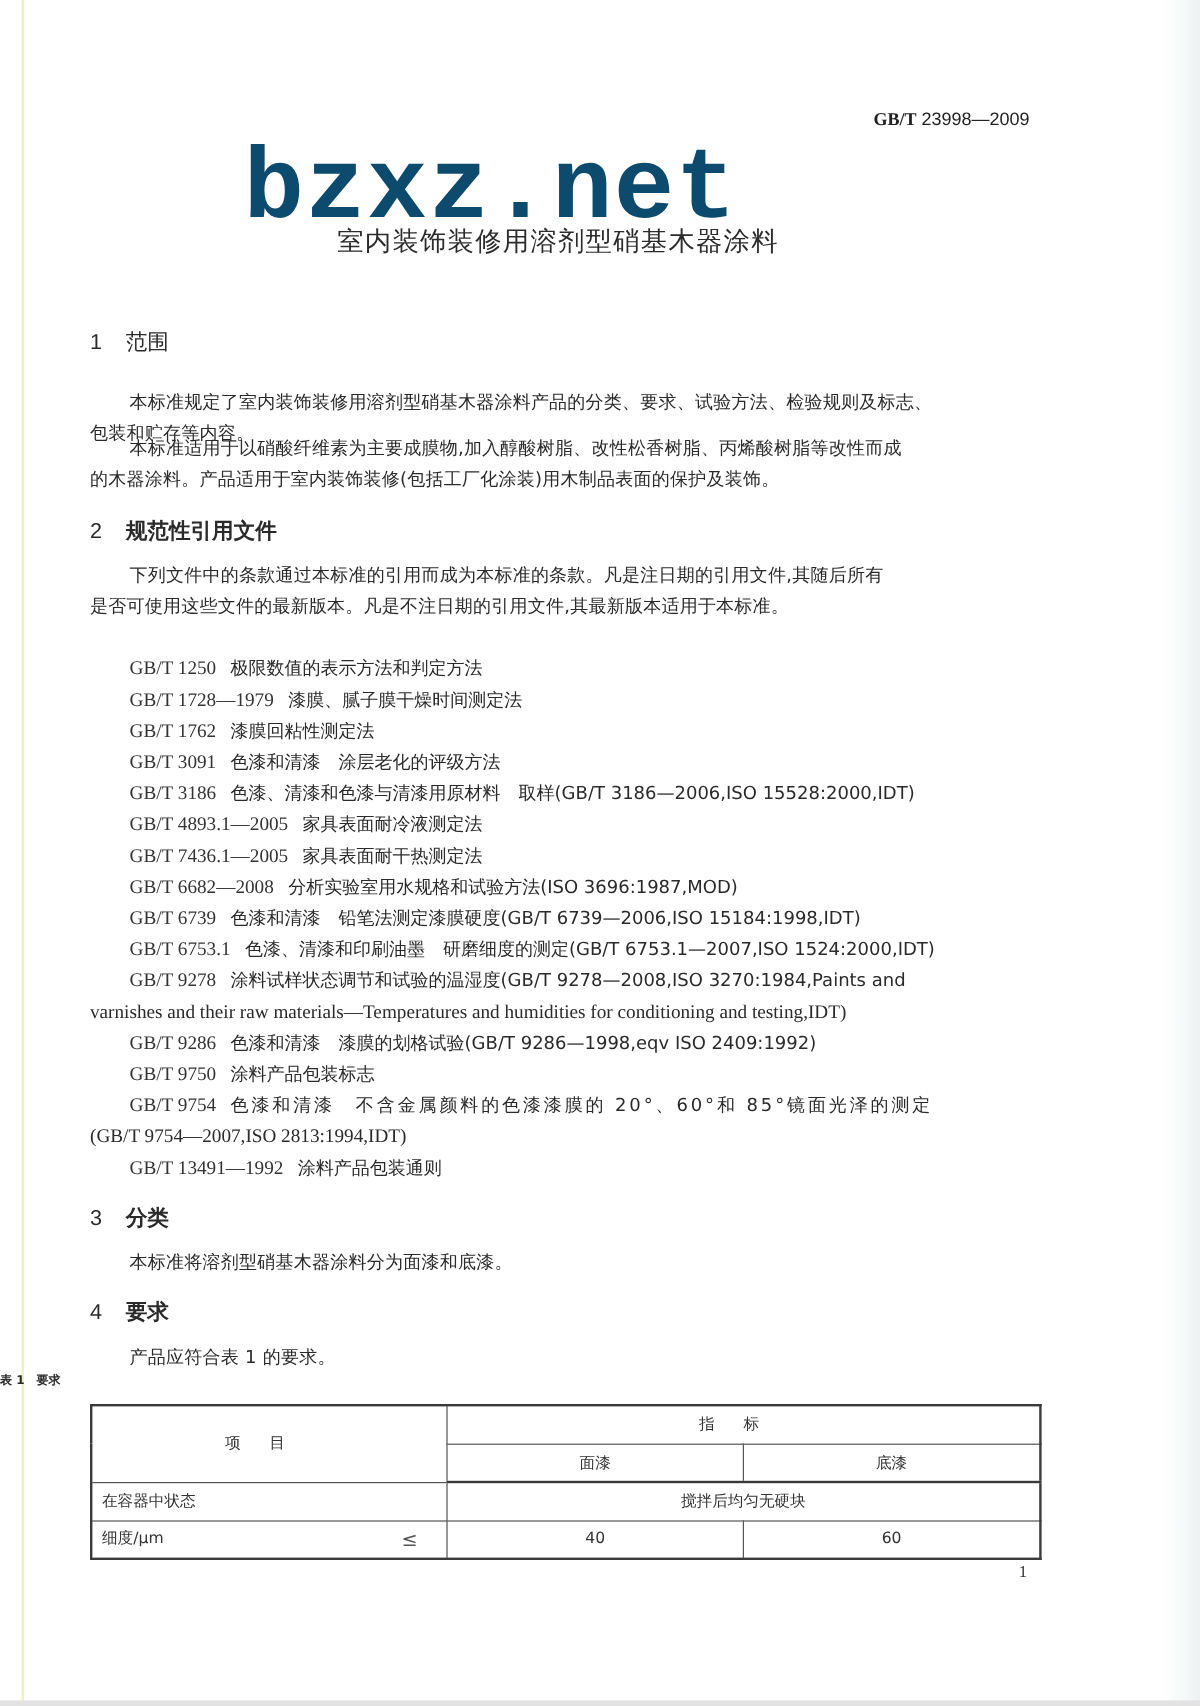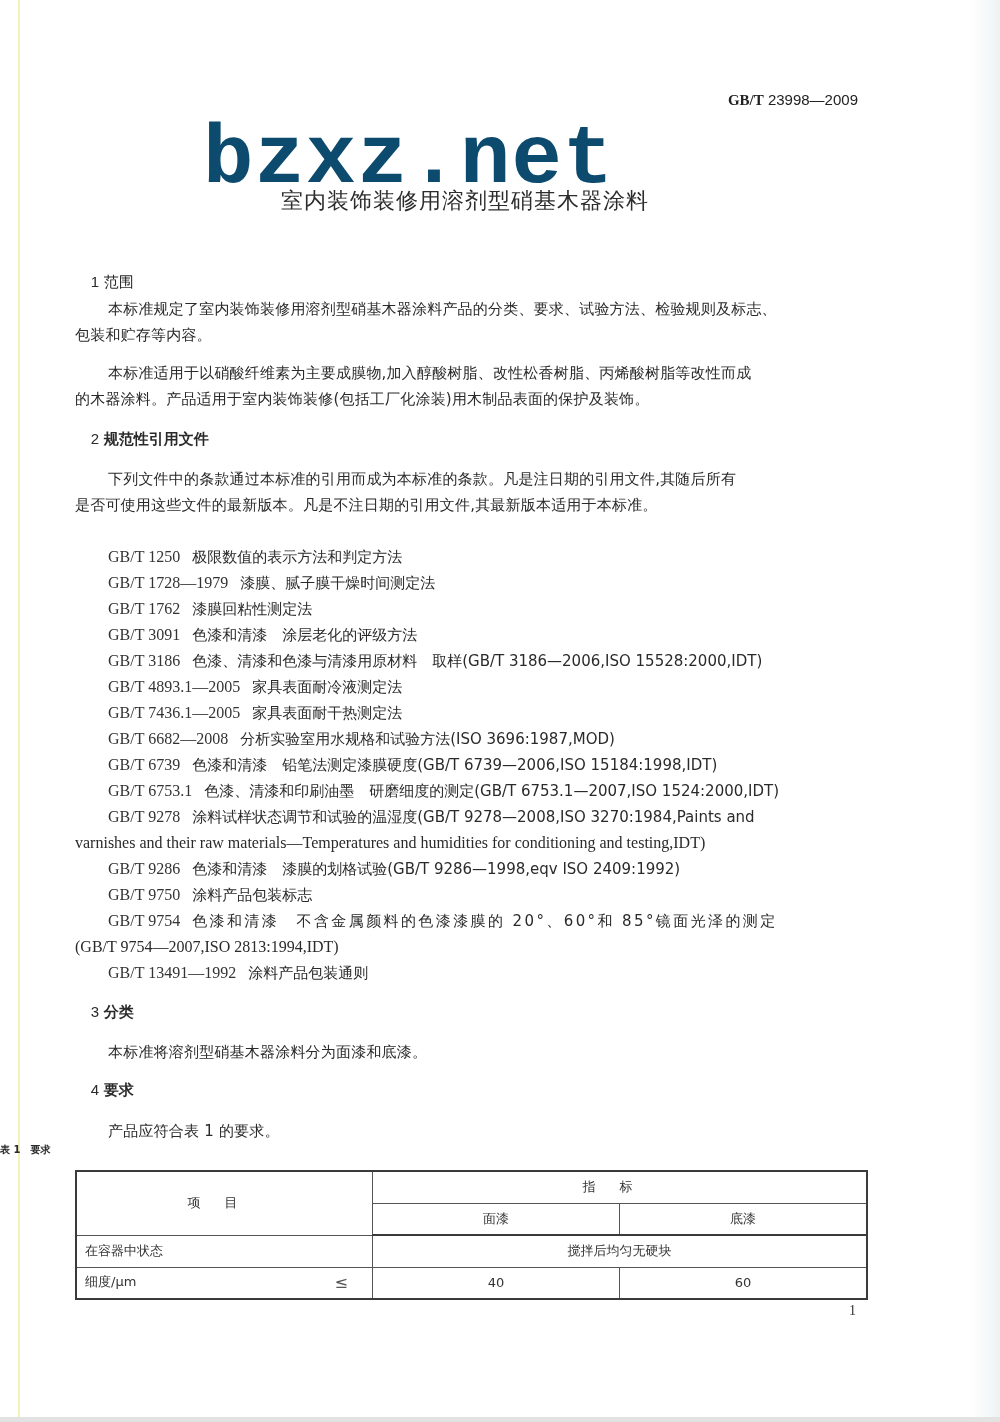--- a/index.html
+++ b/index.html
@@ -33,21 +33,21 @@
       font-size: 84px; letter-spacing: 1px; color: #0c4a6e;
       line-height: 1; z-index: 0; user-select: none;
     }
     .doc-title {
       position: absolute; left: 0; width: 930px; top: 186px; text-align: center;
       font-family: "DejaVu Sans", sans-serif; font-size: 22px; color: #2c2c2c;
       letter-spacing: 1px; z-index: 1;
     }
     .h {
       position: absolute; left: 75px;
-      font-family: "DejaVu Sans", sans-serif; font-size: 15px; color: #2a2a2a; text-align: right;
+      font-family: "DejaVu Sans", sans-serif; font-size: 18px; color: #2a2a2a;
     }
     .h .num { display: inline-block; width: 24px; font-family: "Liberation Sans", sans-serif; }
     .h .ttl { font-weight: bold; }
     .p {
       position: absolute; left: 75px; width: 792px;
       font-family: "DejaVu Sans", sans-serif; font-size: 15px; line-height: 26px;
       color: #2a2a2a; text-align: justify; letter-spacing: 0.2px;
     }
     .p .line { display: block; white-space: nowrap; }
     .p .line.indent { padding-left: 33px; }
@@ -91,21 +91,21 @@
   <span>23998—2009</span>
 </div>
 
 <div class="watermark">bzxz.net</div>
 <div class="doc-title">室内装饰装修用溶剂型硝基木器涂料</div>
 
 <div class="h" style="top:273px;">
   <span class="num">1</span>
   <span>范围</span>
 </div>
-<div class="p" style="top:296px;">
+<div class="p" style="top:322px;">
   <span class="line indent">本标准规定了室内装饰装修用溶剂型硝基木器涂料产品的分类、要求、试验方法、检验规则及标志、</span>
   <span class="line">包装和贮存等内容。</span>
 </div>
 <div class="p" style="top:360px;">
   <span class="line indent">本标准适用于以硝酸纤维素为主要成膜物,加入醇酸树脂、改性松香树脂、丙烯酸树脂等改性而成</span>
   <span class="line">的木器涂料。产品适用于室内装饰装修(包括工厂化涂装)用木制品表面的保护及装饰。</span>
 </div>
 
 <div class="h" style="top:430px;">
   <span class="num">2</span>

